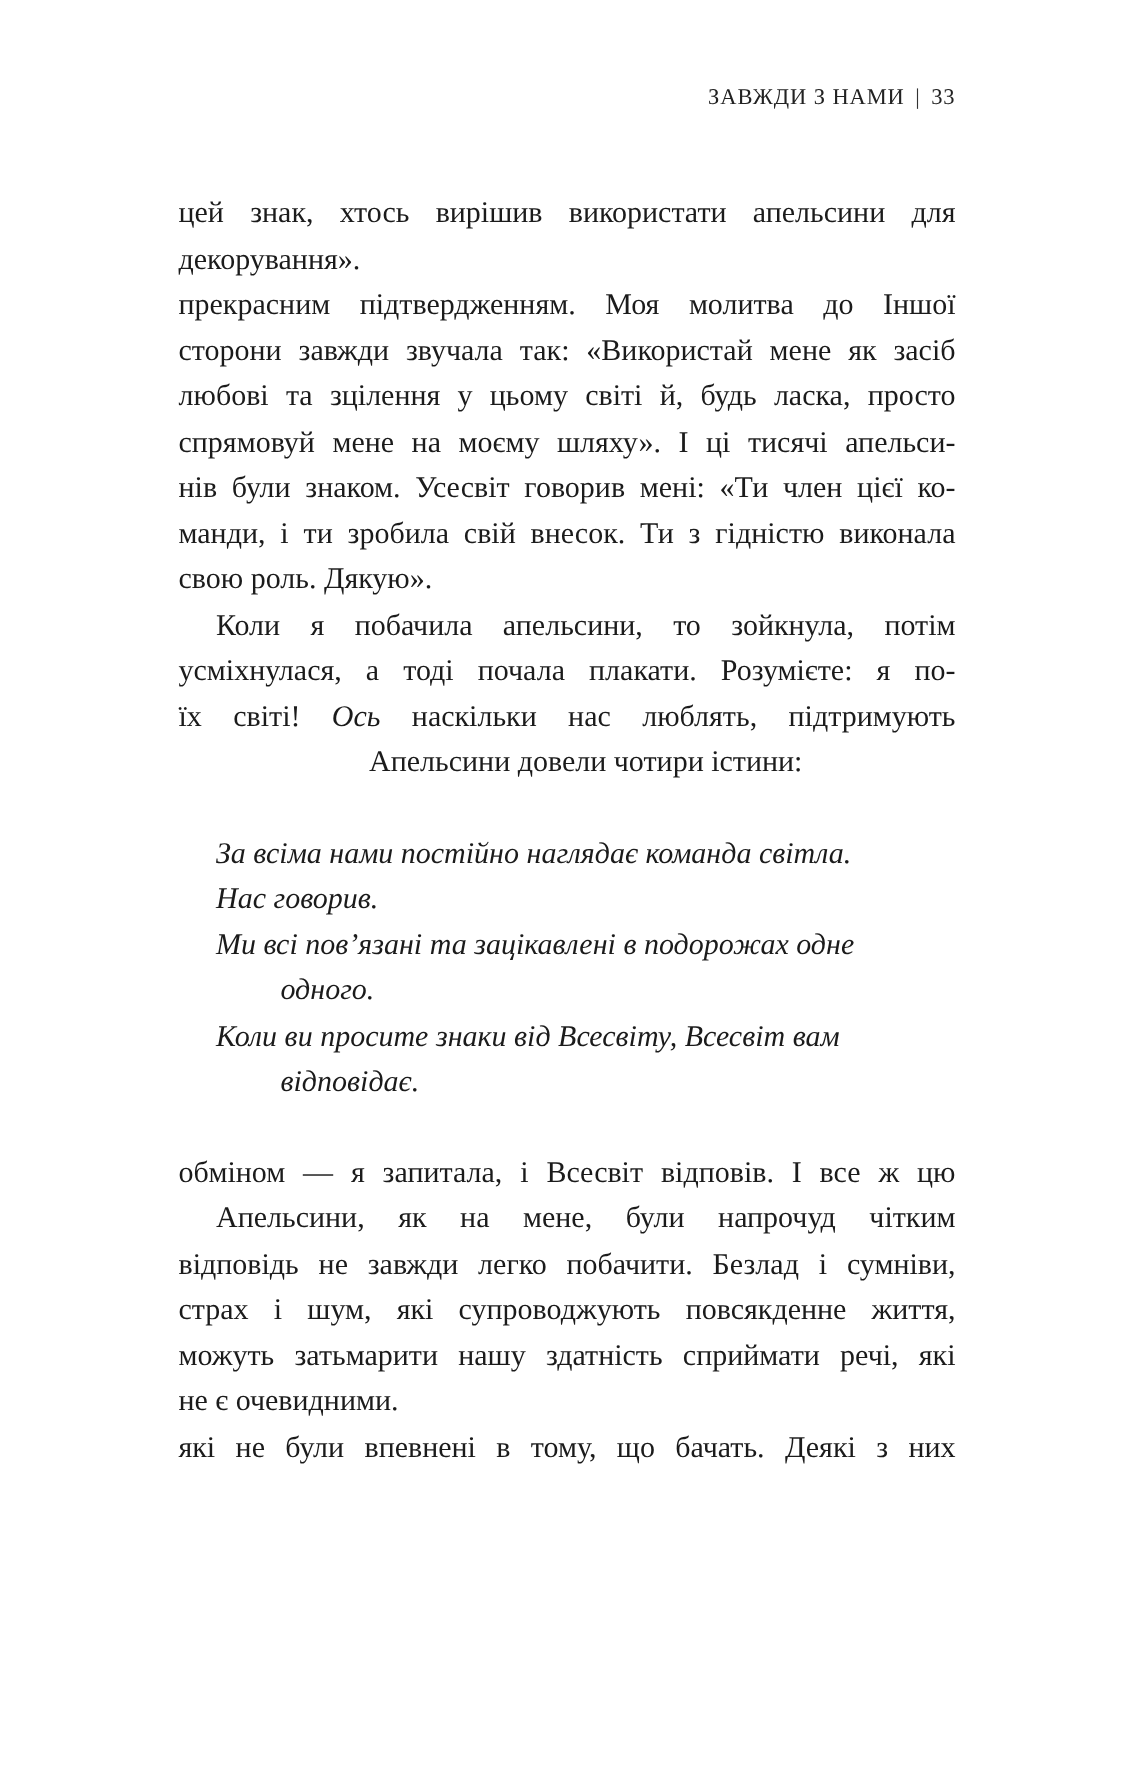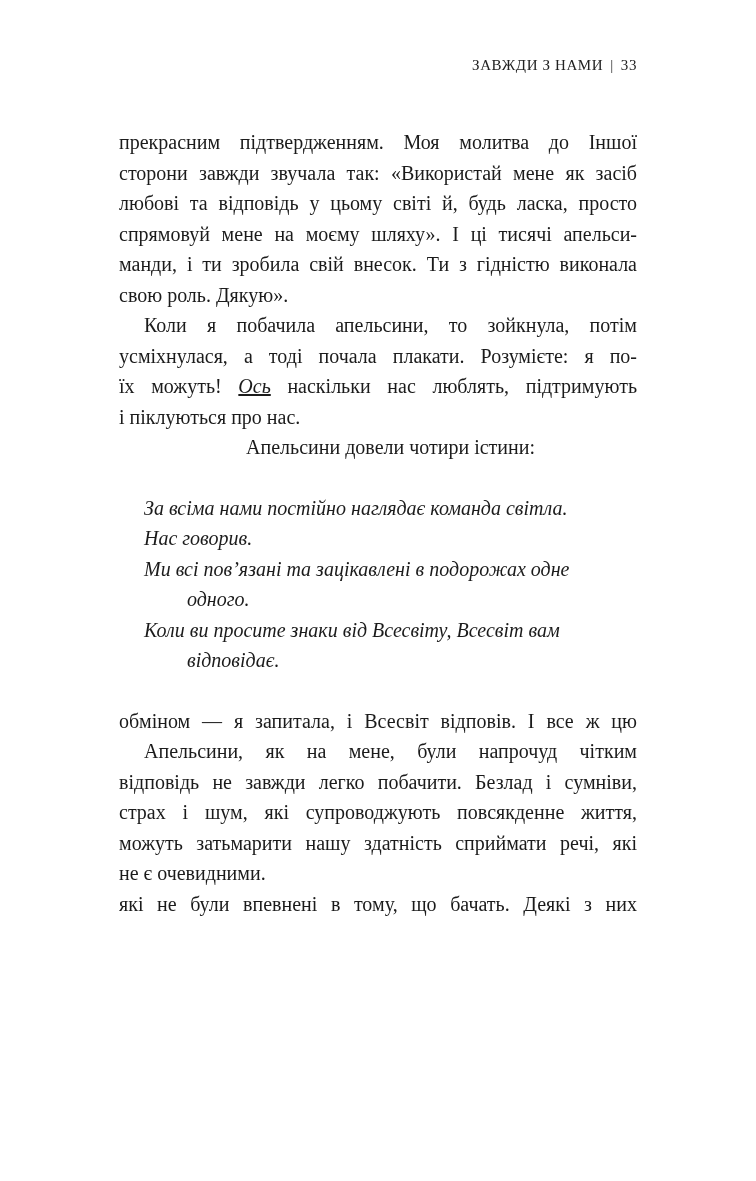--- a/index.html
+++ b/index.html
@@ -42,46 +42,48 @@
   .line { min-height: 30.5px; }
   .line.justify {
     text-align: justify;
     text-align-last: justify;
   }
   .line.plain { text-align: left; }
   .line.indent { text-indent: 25px; text-align: center; }
   .truths-list { padding-left: 25px; font-style: italic; }
   .truths-list .cont { padding-left: 43px; }
   .spacer { height: 30px; }
-  em { font-style: italic; text-decoration: underline; }
+  em { font-style: italic; }
 </style>
 </head>
 <body>
 
 <div class="page">
   <div class="running-header">
     <span>ЗАВЖДИ З НАМИ</span><span class="sep">|</span><span>33</span>
   </div>
 
   <main class="page-body">
       <div class="para">
+        <div class="line justify"><span>цей знак, хтось вирішив використати апельсини для</span></div>
+        <div class="line plain"><span>декорування».</span></div>
       </div>
       <div class="para">
         <div class="line justify"><span>прекрасним підтвердженням. Моя молитва до Іншої</span></div>
         <div class="line justify"><span>сторони завжди звучала так: «Використай мене як засіб</span></div>
-        <div class="line justify"><span>любові та відповідь у цьому світі й, будь ласка, просто</span></div>
+        <div class="line justify"><span>любові та зцілення у цьому світі й, будь ласка, просто</span></div>
         <div class="line justify"><span>спрямовуй мене на моєму шляху». І ці тисячі апельси-</span></div>
+        <div class="line justify"><span>нів були знаком. Усесвіт говорив мені: «Ти член цієї ко-</span></div>
         <div class="line justify"><span>манди, і ти зробила свій внесок. Ти з гідністю виконала</span></div>
         <div class="line plain"><span>свою роль. Дякую».</span></div>
       </div>
       <div class="para">
         <div class="line justify indent"><span>Коли я побачила апельсини, то зойкнула, потім</span></div>
         <div class="line justify"><span>усміхнулася, а тоді почала плакати. Розумієте: я по-</span></div>
-        <div class="line justify"><span>їх можуть! </span><em>Ось</em><span> наскільки нас люблять, підтримують</span></div>
-        <div class="line plain"><span>і піклуються про нас.</span></div>
+        <div class="line justify"><span>їх світі! </span><em>Ось</em><span> наскільки нас люблять, підтримують</span></div>
       </div>
       <div class="para">
         <div class="line plain indent"><span>Апельсини довели чотири істини:</span></div>
       </div>
       <div class="spacer"></div>
       <div class="truths-list">
         <div>
           <div class="line plain item-first"><span>За всіма нами постійно наглядає команда світла.</span></div>
         </div>
         <div>

